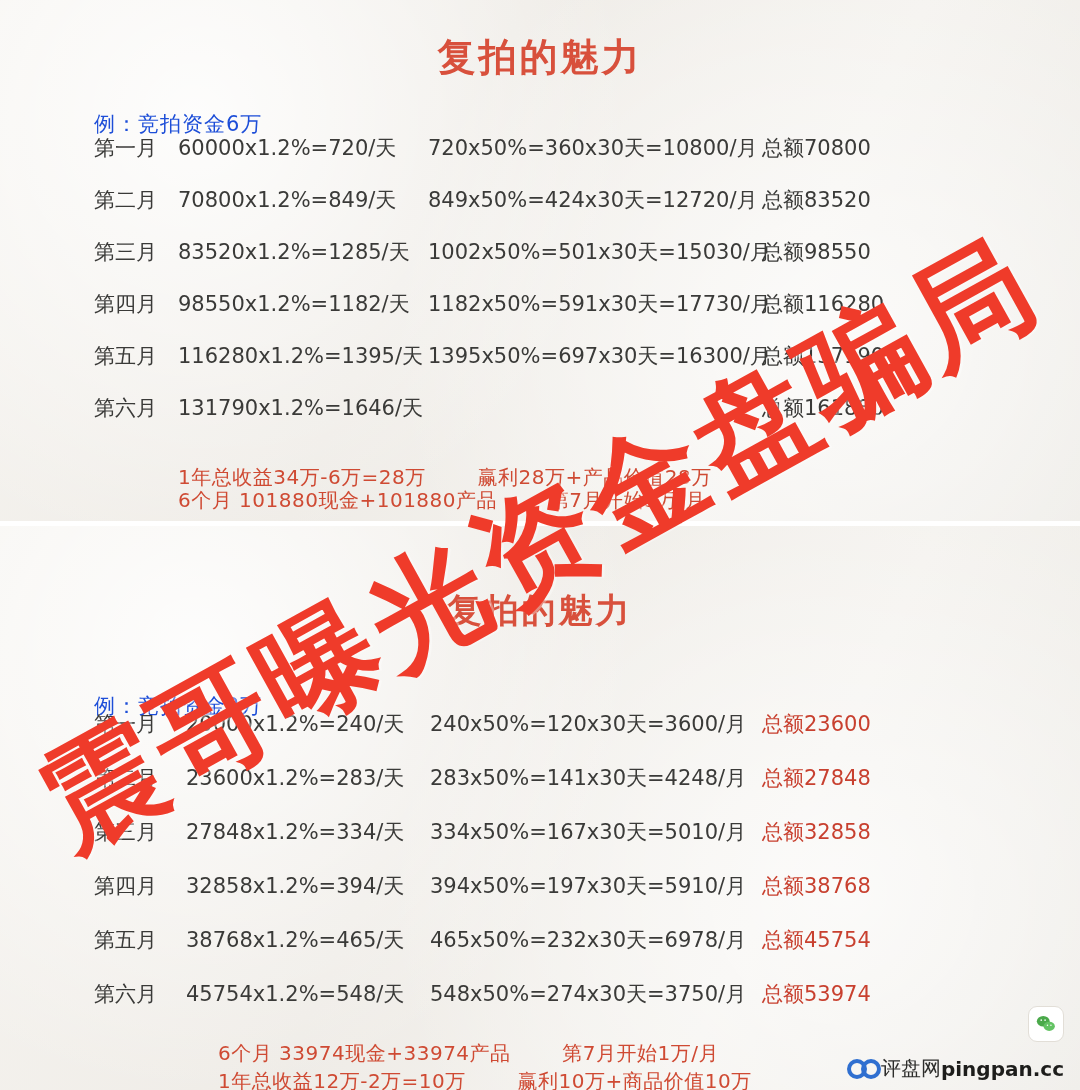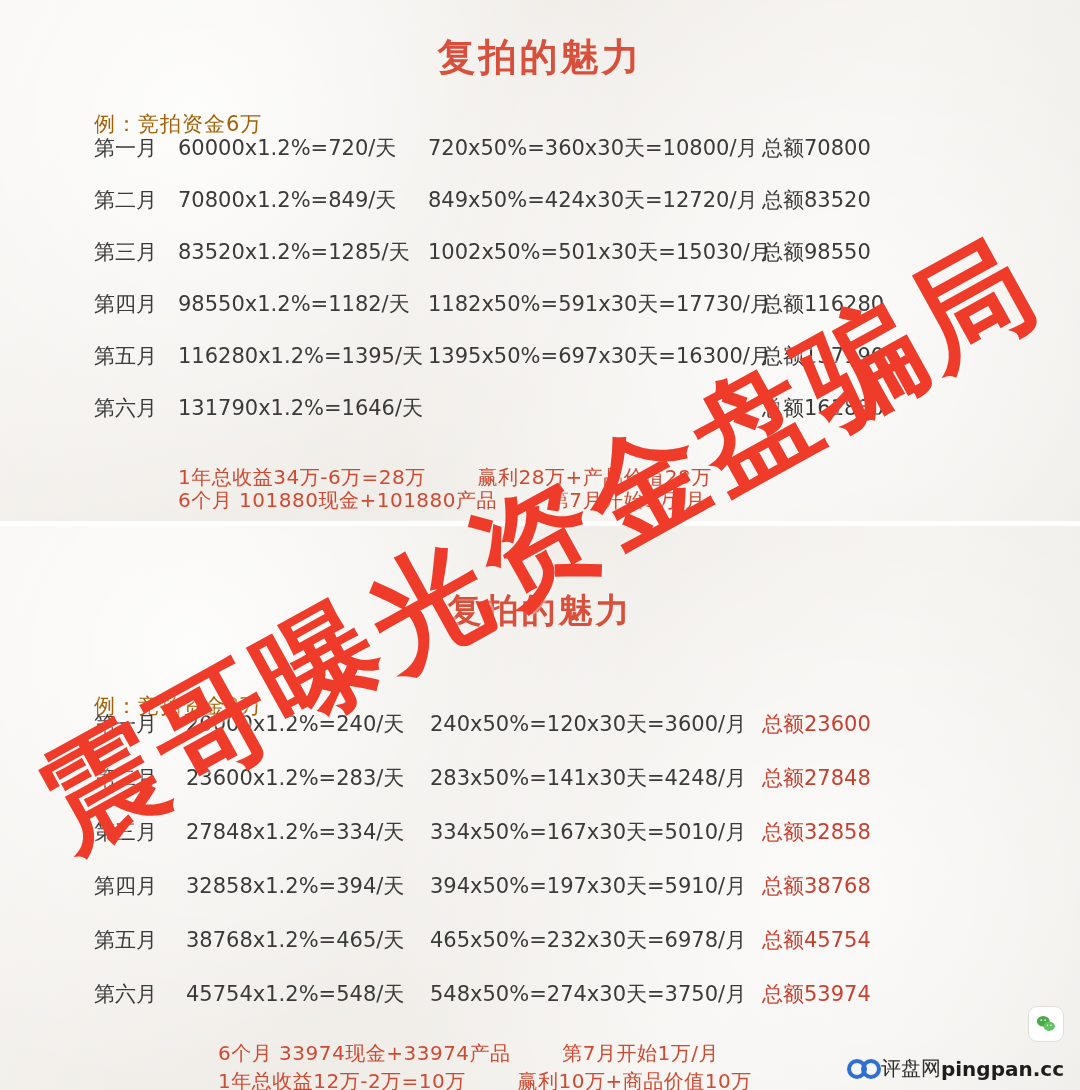--- a/index.html
+++ b/index.html
@@ -49,21 +49,21 @@
     color: #d8503c;
     font-family: "DejaVu Sans", sans-serif;
     font-weight: bold;
     letter-spacing: 3px;
   }
   .title-top { top: 32px; font-size: 38px; }
   .title-bottom { top: 588px; font-size: 34px; }
 
   .example-line {
     position: absolute;
-    color: #a16207;
+    color: #1d4ed8;
     font-family: "DejaVu Sans", sans-serif;
     font-size: 21px;
     letter-spacing: 1px;
   }
   .ex-top { left: 94px; top: 110px; }
   .ex-bottom { left: 94px; top: 692px; }
 
   .rows {
     position: absolute;
     left: 0;

